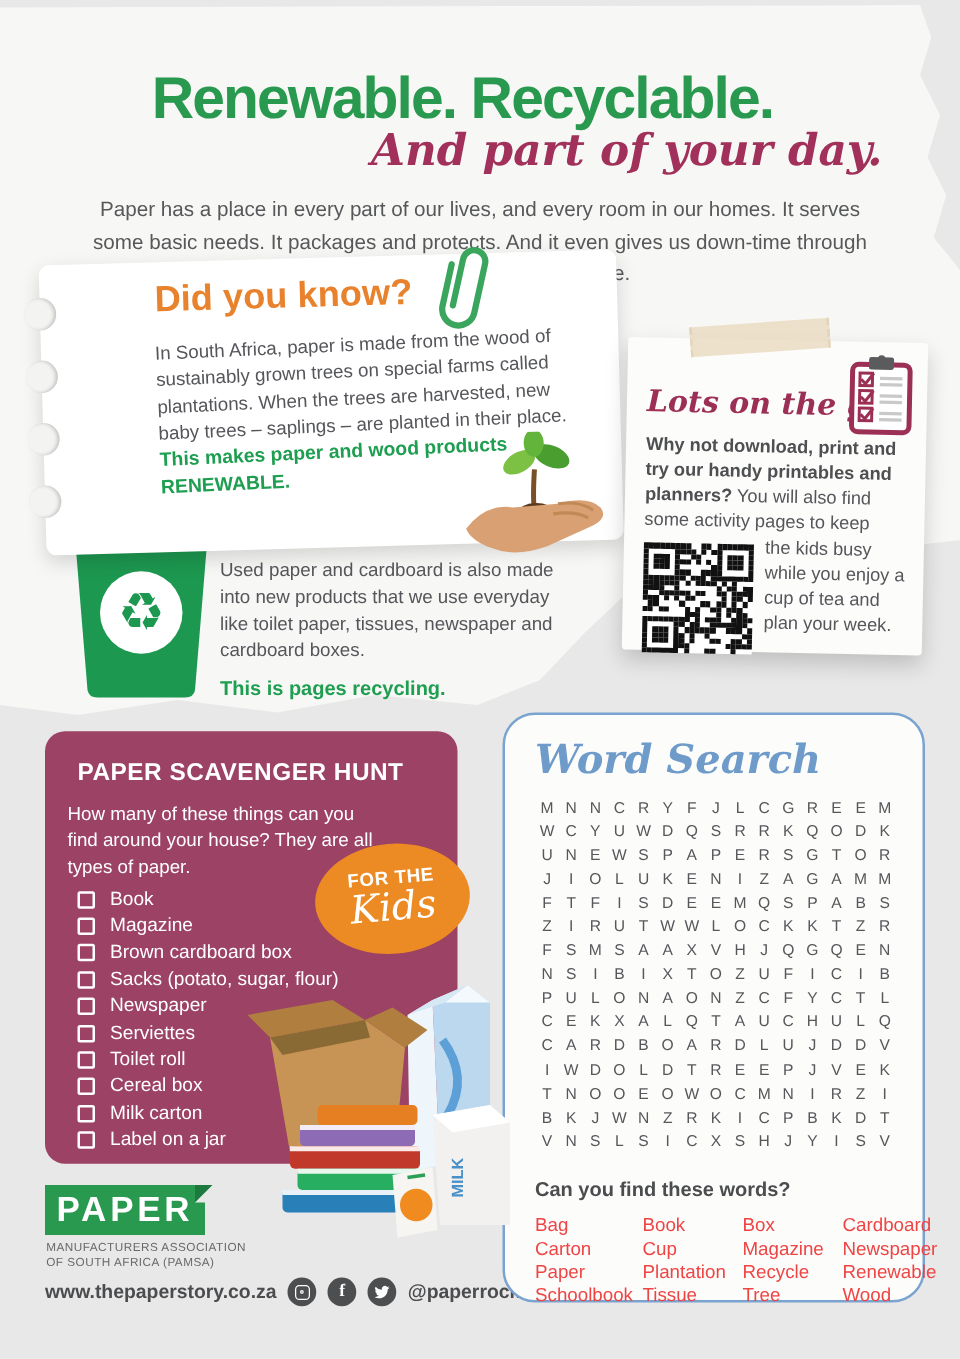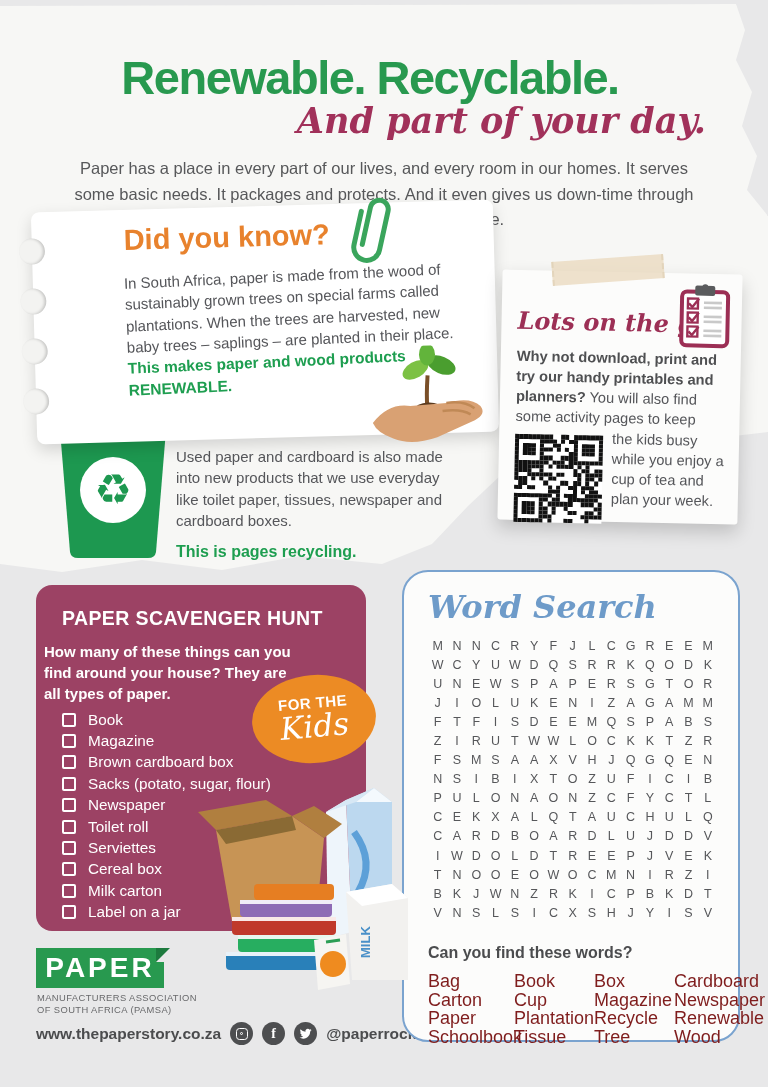--- a/index.html
+++ b/index.html
@@ -46,42 +46,42 @@
   .note-text { margin-top:12px; font-size:14.6px; line-height:1.36; color:#55565a; }
   .note-text b { color:#4e4f51; }
   .qr { float:left; width:88px; height:88px; margin:6px 9px 0 0; display:grid;
     grid-template-columns:repeat(21,1fr); grid-template-rows:repeat(21,1fr); background:#fff; }
   .qr span.on { background:#111; }
 
   
   .hunt { position:absolute; left:36px; top:585px; width:330px; height:346px; background:#9c4264;
     border-radius:16px; z-index:2; color:#fff;padding-left:44px; }
   .hunt-heading { position:absolute; left:26px; top:22px; font-size:19.5px; font-weight:bold; letter-spacing:.4px; }
-  .hunt-intro { position:absolute; left:8px; top:56px; width:256px; font-size:15px; line-height:1.4;font-weight:bold; }
+  .hunt-intro { position:absolute; left:18px; top:56px; width:256px; font-size:15px; line-height:1.4; }
   .hunt-list { position:absolute; left:26px; top:124px; }
   .hunt-item { display:flex; align-items:center; height:21.4px; }
   .hunt-check { width:14px; height:14px; border:2px solid #fff; border-radius:2px; margin-right:12px; flex:none; }
   .hunt-label { font-size:15.3px; }
   .kids-oval { position:absolute; right:-10px; top:90px; width:124px; height:88px; background:#ec8b24;
     border-radius:50%; transform:rotate(-5deg); display:flex; flex-direction:column; align-items:center;
     justify-content:center; z-index:3; }
   .kids-top { font-size:15px; font-weight:bold; color:#fff; letter-spacing:.5px; }
   .kids-main { font-family:"DejaVu Serif", serif; font-style:italic; font-size:31px; color:#fff; margin-top:-3px; }
 
   
   .ws { position:absolute; left:402px; top:570px; width:338px; height:472px; background:#fcfcfb;
     border:2px solid #7aa3cf; border-radius:26px; z-index:2; padding:16px 18px 0 24px; }
   .ws-heading { font-family:"DejaVu Serif", serif; font-style:italic; font-size:32px; color:#6e9bc9; }
   .ws-grid { margin-top:10px; }
   .ws-row { display:flex; }
   .ws-cell { width:19.3px; height:19.1px; display:flex; align-items:center; justify-content:center;
     font-size:12.5px; font-weight:500; color:#56575a; }
   .ws-prompt { margin-top:22px; font-size:16px; font-weight:bold; color:#4b4c4e; }
   .ws-words { margin-top:10px; display:grid; grid-template-columns:86px 80px 80px auto; }
-  .ws-word { font-size:18px; color:#7f1d1d; line-height:18.5px; }
+  .ws-word { font-size:15px; color:#ef4444; line-height:18.5px; }
 
   
   .logo-box { position:absolute; left:36px; top:948px; width:128px; height:40px; background:#28994f;
     display:flex; align-items:center; justify-content:center; }
   .logo-text { color:#fff; font-size:28px; font-weight:bold; letter-spacing:3px; }
   .logo-fold { position:absolute; left:156px; top:948px; width:0; height:0;
     border-top:14px solid #e8e8e9; border-left:14px solid #1d7a3e; transform:rotate(90deg); }
   .logo-sub { position:absolute; left:37px; font-size:9.4px; color:#68696b; letter-spacing:.4px; }
   .footer-row { position:absolute; left:36px; top:1022px; display:flex; align-items:center; gap:9px; }
   .site { font-size:15.5px; font-weight:bold; color:#4b4c4e; }
@@ -640,25 +640,25 @@
       <div class="hunt-item">
         <span class="hunt-check"></span>
         <span class="hunt-label">Sacks (potato, sugar, flour)</span>
       </div>
       <div class="hunt-item">
         <span class="hunt-check"></span>
         <span class="hunt-label">Newspaper</span>
       </div>
       <div class="hunt-item">
         <span class="hunt-check"></span>
-        <span class="hunt-label">Toilet roll</span>
+        <span class="hunt-label">Serviettes</span>
       </div>
       <div class="hunt-item">
         <span class="hunt-check"></span>
-        <span class="hunt-label">Serviettes</span>
+        <span class="hunt-label">Toilet roll</span>
       </div>
       <div class="hunt-item">
         <span class="hunt-check"></span>
         <span class="hunt-label">Cereal box</span>
       </div>
       <div class="hunt-item">
         <span class="hunt-check"></span>
         <span class="hunt-label">Milk carton</span>
       </div>
       <div class="hunt-item">

